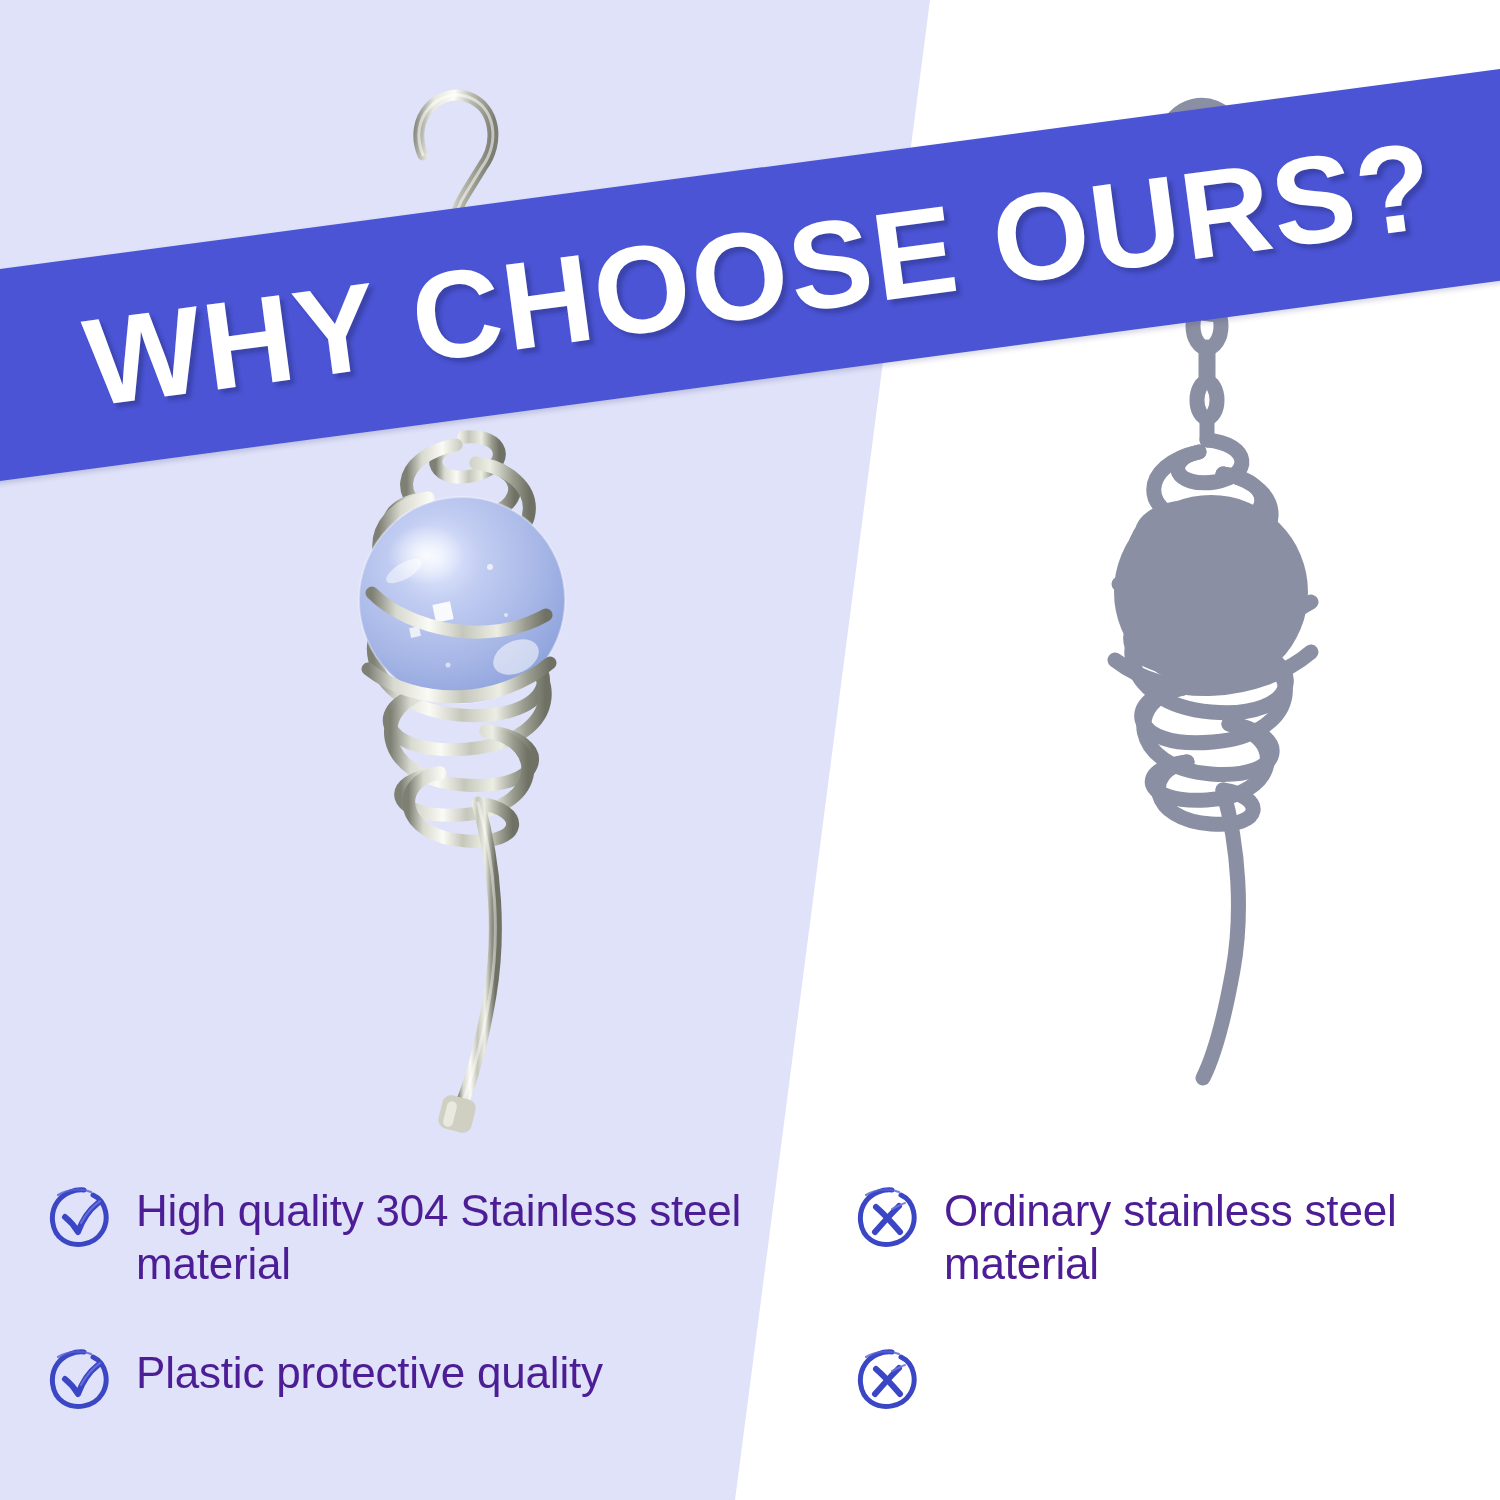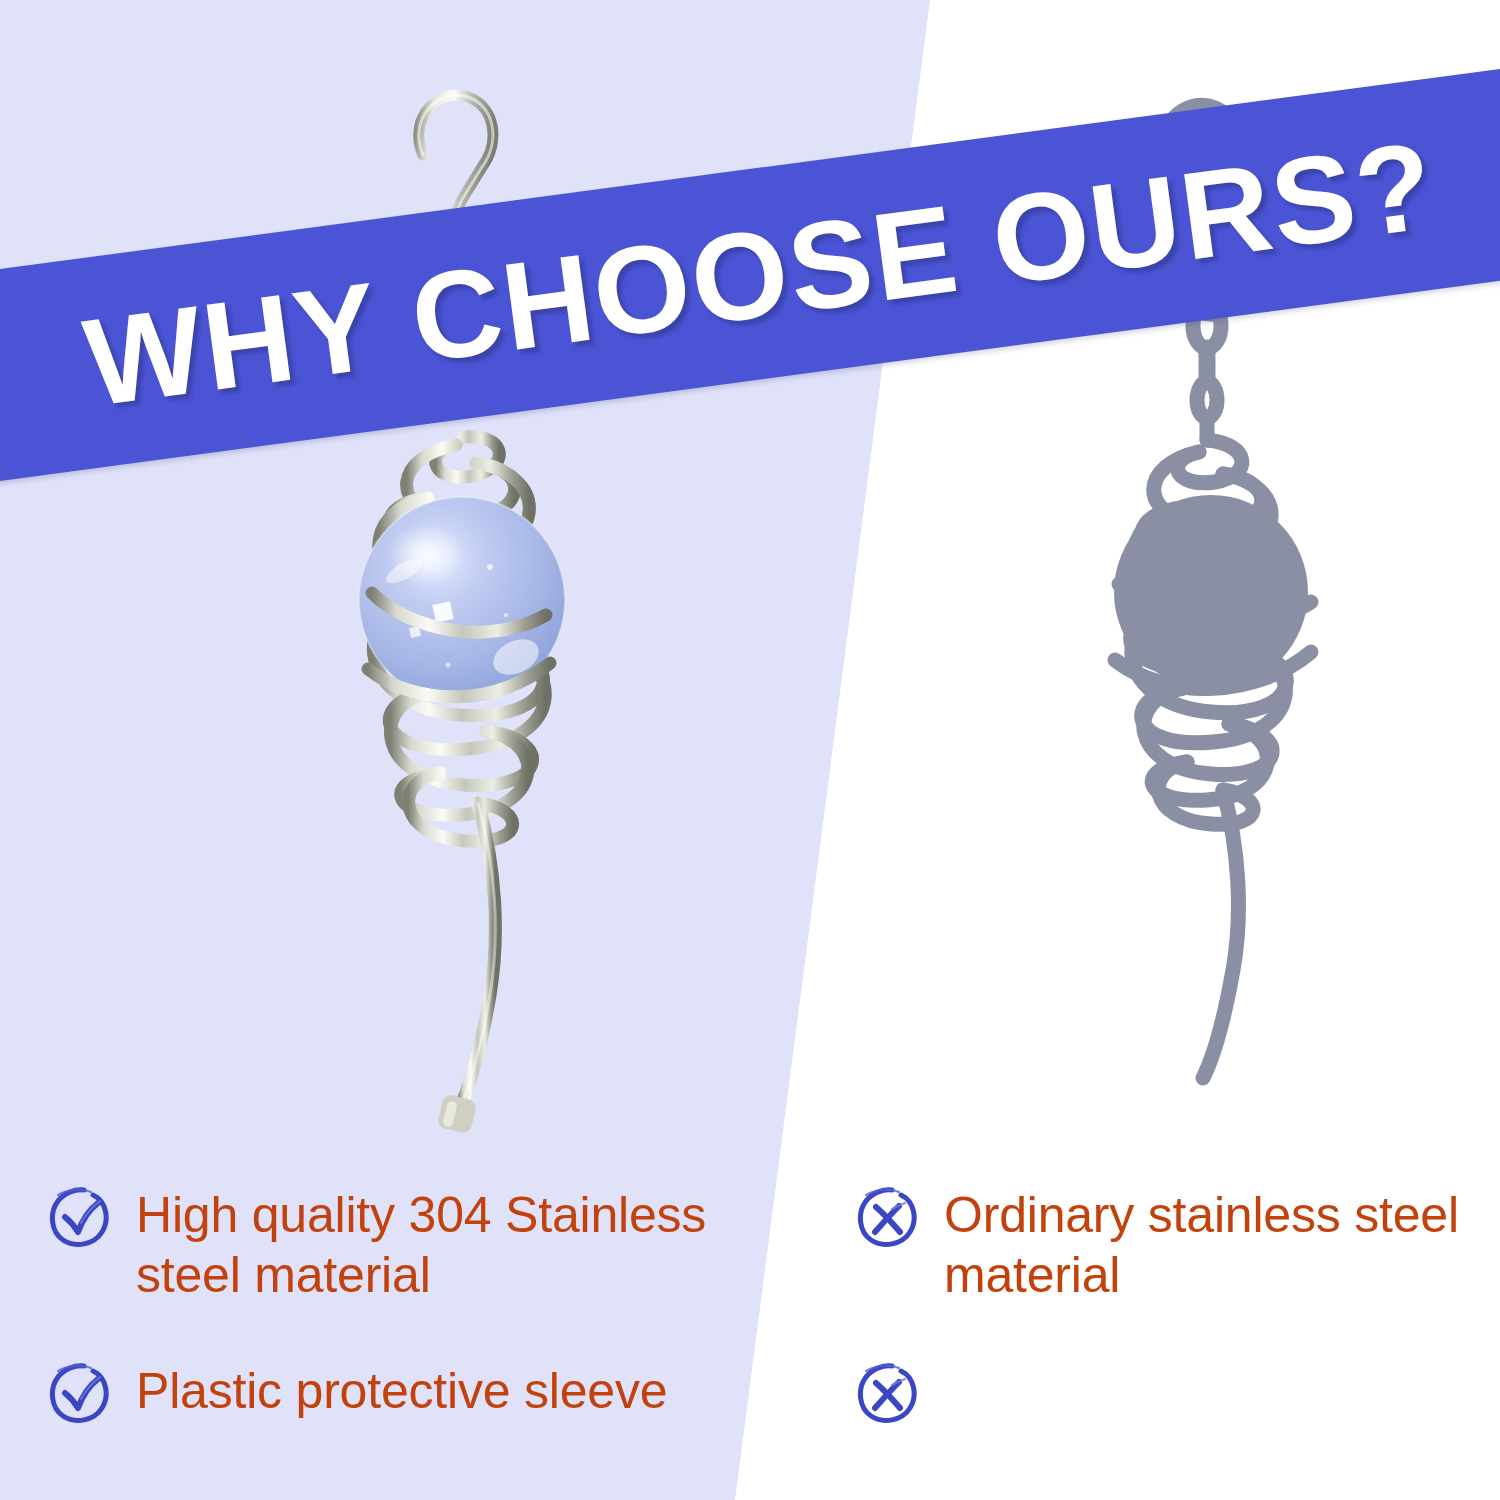--- a/index.html
+++ b/index.html
@@ -48,23 +48,23 @@
 
   
   .bullets{position:absolute;display:flex;flex-direction:column;}
   .bullets-left{left:48px;top:1185px;width:740px;gap:56px;}
   .bullets-right{left:856px;top:1185px;width:660px;gap:56px;}
 
   .bullet{display:flex;align-items:flex-start;gap:26px;}
   .bullet-icon{flex:0 0 auto;width:62px;height:62px;margin-top:2px;}
   .bullet-text{
     font-family:"Liberation Sans", sans-serif;
-    font-size:50px;
+    font-size:44px;
     line-height:1.20;
-    color:#c2410c;
+    color:#4c1d95;
     font-weight:normal;
     letter-spacing:-0.2px;
   }
   .bullets-left .bullet-text{max-width:640px;}
   .bullets-right .bullet-text{max-width:580px;}
 </style>
 </head>
 <body>
 
 <div id="stage">
@@ -237,21 +237,21 @@
     <div class="bullet">
       <span class="bullet-icon">
         <svg width="62" height="62" viewBox="0 0 62 62" xmlns="http://www.w3.org/2000/svg">
           <path d="M45 8 C 58 14, 62 32, 54 45 C 46 58, 27 61, 15 53
                    C 3 45, 1 26, 10 14 C 16 6, 27 2, 36 3" fill="none" stroke="#3b46c4" stroke-width="5" stroke-linecap="round"></path>
           <path d="M10 8 C 20 2, 34 1, 43 5" fill="none" stroke="#5560d8" stroke-width="2.2" stroke-linecap="round" opacity="0.8"></path>
           <path d="M17 30 C 22 34, 27 40, 30 45 C 34 34, 41 23, 50 16" fill="none" stroke="#3b46c4" stroke-width="6" stroke-linecap="round" stroke-linejoin="round"></path>
           <path d="M33 36 C 38 27, 45 19, 52 14" fill="none" stroke="#6e77e0" stroke-width="2" stroke-linecap="round" opacity="0.85"></path>
         </svg>
       </span>
-      <span class="bullet-text">Plastic protective sleeve</span>
+      <span class="bullet-text">Plastic protective quality</span>
     </div>
 
   </div>
 
   <div class="bullets bullets-right">
 
     <div class="bullet">
       <span class="bullet-icon">
         <svg width="62" height="62" viewBox="0 0 62 62" xmlns="http://www.w3.org/2000/svg">
           <path d="M45 8 C 58 14, 62 32, 54 45 C 46 58, 27 61, 15 53

